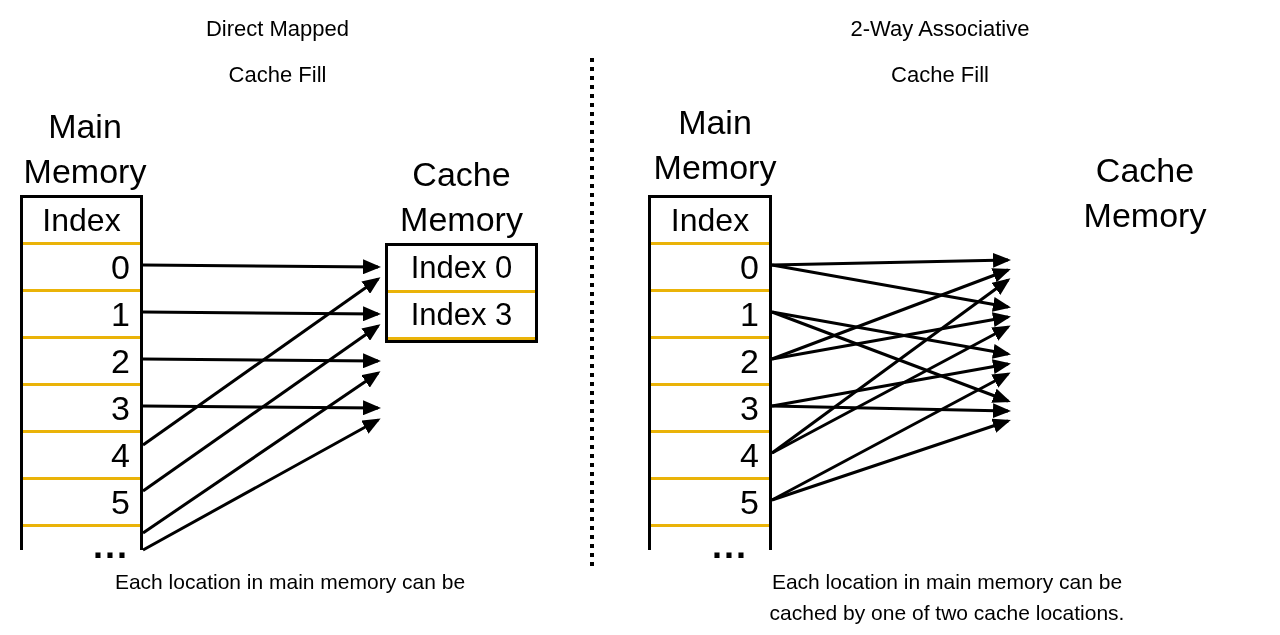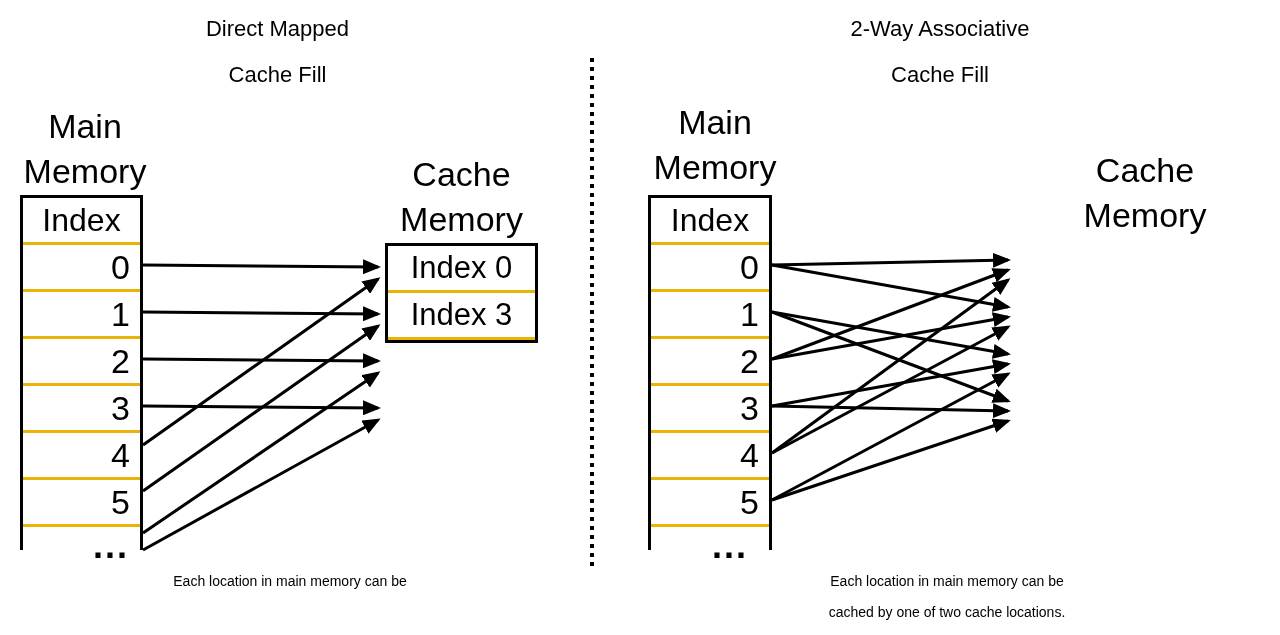--- a/index.html
+++ b/index.html
@@ -31,21 +31,21 @@
   .row.header { justify-content:center; font-size:32px; }
   .row.num { justify-content:flex-end; padding-right:10px; font-size:34px; }
   .row.partial { height:23px; border-bottom:none; }
   .cache-row-l { justify-content:center; font-size:31px; }
   .cache-row-r { justify-content:center; font-size:30px; white-space:nowrap; }
   .ellipsis {
     font-size:36px; font-weight:700; letter-spacing:2px; line-height:36px;
     text-align:right;
   }
   .caption {
-    text-align:center; font-size:14px; line-height:31px; white-space:nowrap;
+    text-align:center; font-size:21px; line-height:31px; white-space:nowrap;
   }
   .divider {
     position:absolute; width:4px;
     background:repeating-linear-gradient(to bottom, #000 0px, #000 4px, transparent 4px, transparent 9px);
   }
   #arrows { position:absolute; left:0; top:0; pointer-events:none; }
   .arrow-line { stroke:#000; stroke-width:3; }
 </style>
 </head>
 <body>

